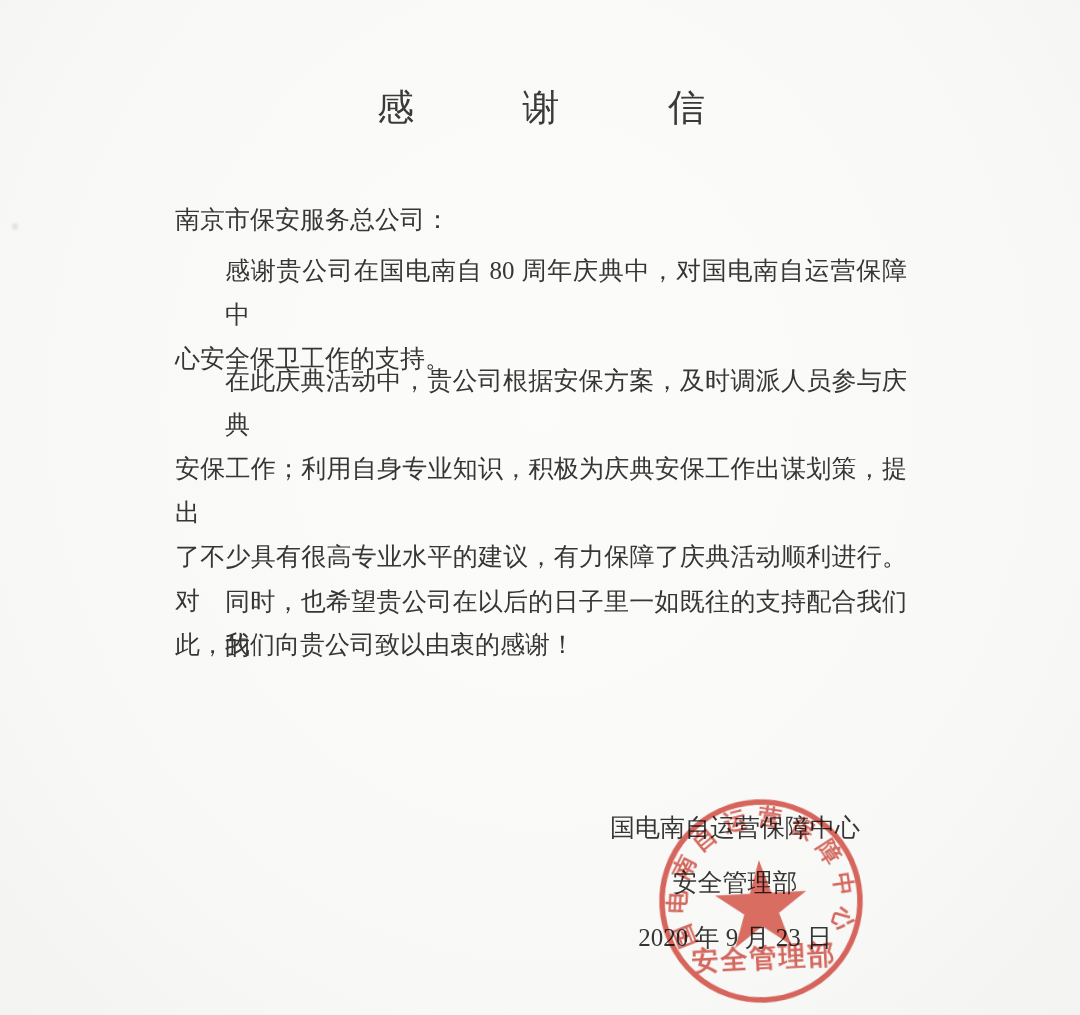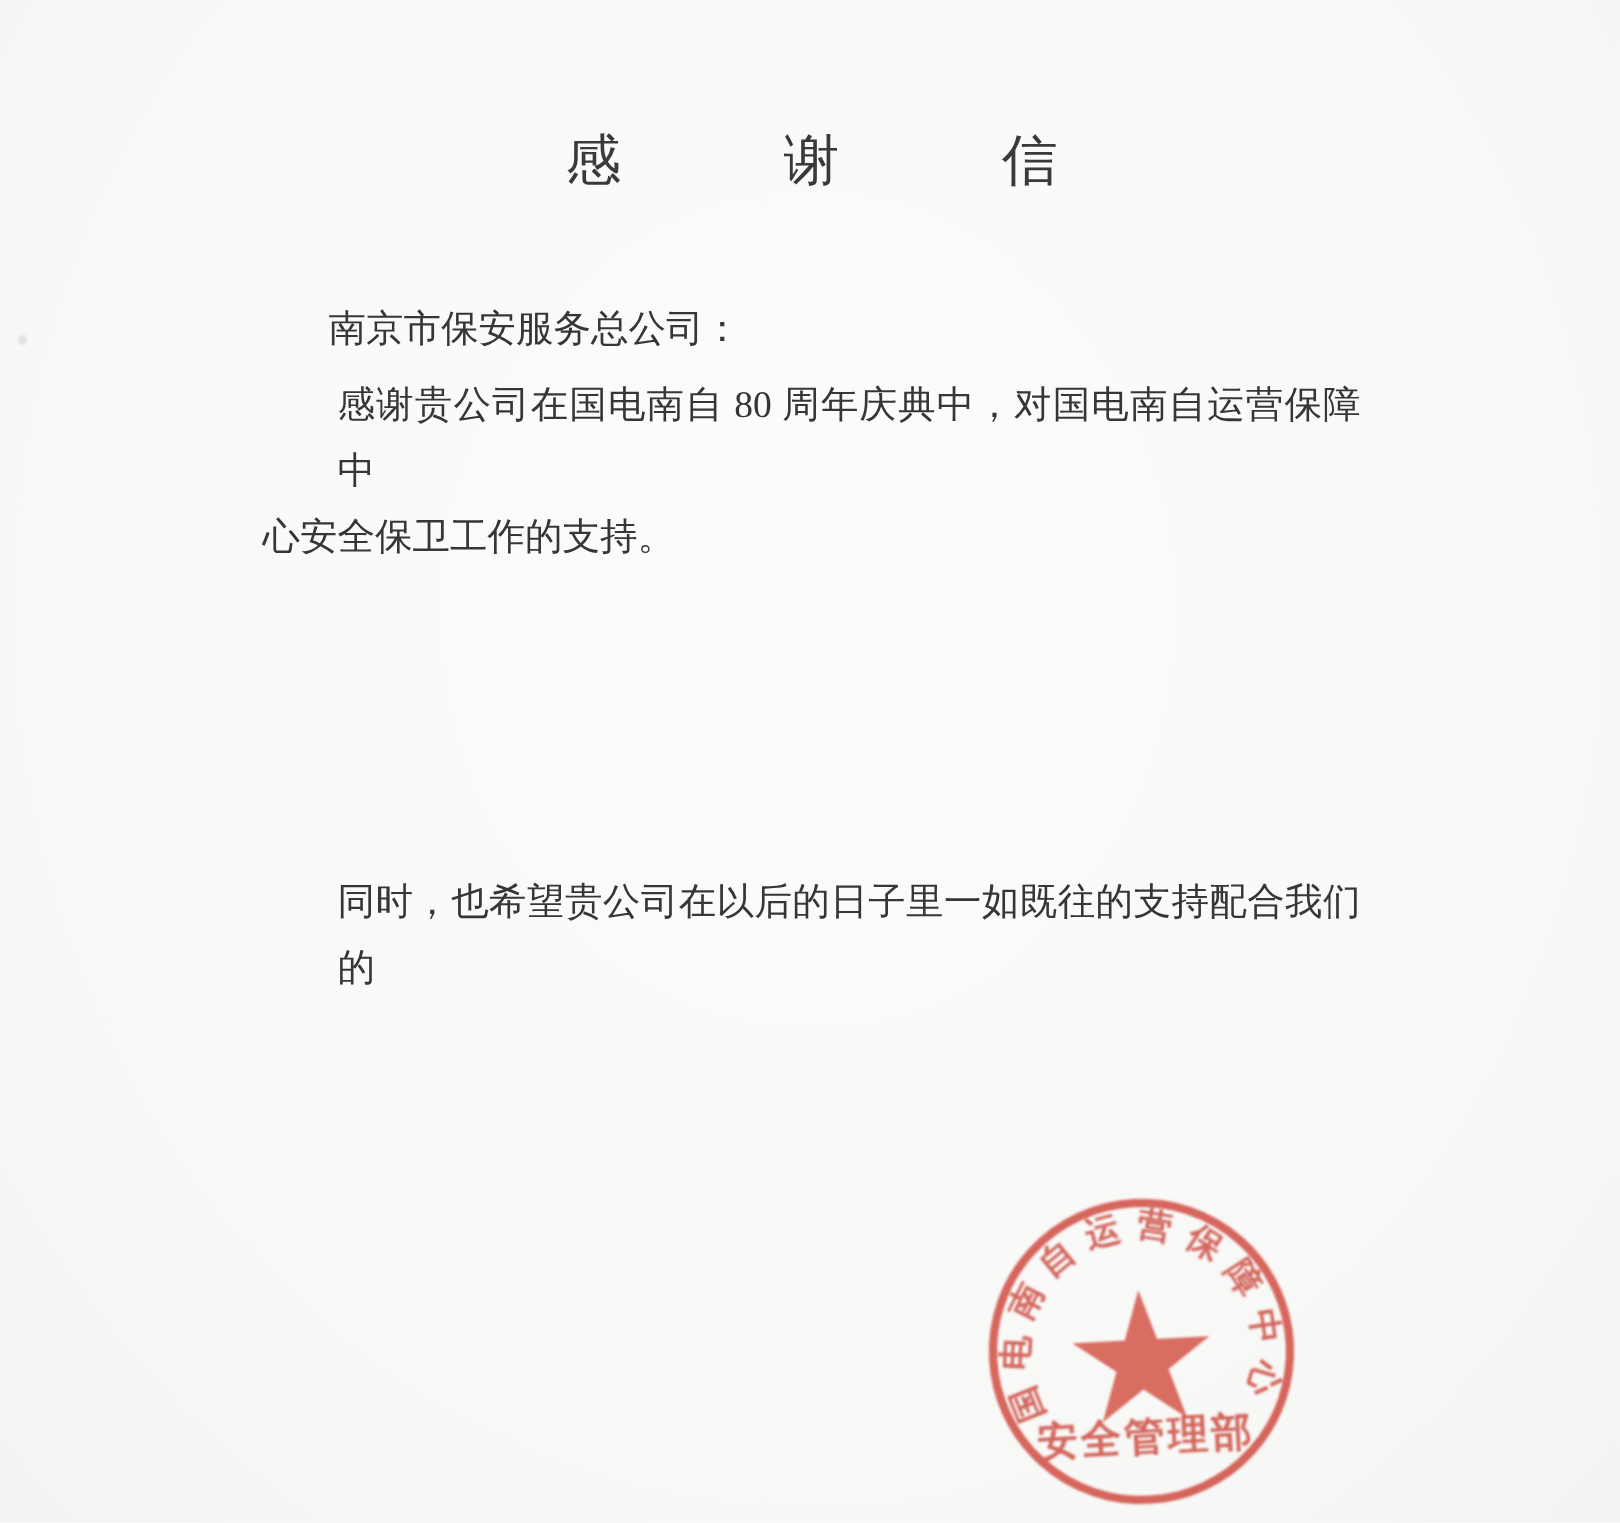--- a/index.html
+++ b/index.html
@@ -47,21 +47,20 @@
     color: #3a3a3a;
     white-space: pre;
   }
   .salutation {
     position: absolute;
     left: 175px;
     top: 193px;
     font-size: 25px;
     line-height: 54px;
     color: #363636;
-    margin-left: 44px;
   }
   .body-block {
     position: absolute;
     left: 175px;
     width: 732px;
     font-size: 25px;
     line-height: 44px;
     color: #363636;
   }
   #para-1 { top: 249px; }
@@ -126,25 +125,36 @@
 
   <h1 class="title">感  谢  信</h1>
 
   <div class="salutation">南京市保安服务总公司：</div>
 
   <div class="body-block" id="para-1">
     <div class="line indent full">感谢贵公司在国电南自 80 周年庆典中，对国电南自运营保障中</div>
     <div class="line">心安全保卫工作的支持。</div>
   </div>
 
+  <div class="body-block" id="para-2">
+    <div class="line indent full">在此庆典活动中，贵公司根据安保方案，及时调派人员参与庆典</div>
+    <div class="line full">安保工作；利用自身专业知识，积极为庆典安保工作出谋划策，提出</div>
+    <div class="line full">了不少具有很高专业水平的建议，有力保障了庆典活动顺利进行。对</div>
+    <div class="line">此，我们向贵公司致以由衷的感谢！</div>
+  </div>
 
   <div class="body-block" id="para-3">
     <div class="line indent full">同时，也希望贵公司在以后的日子里一如既往的支持配合我们的</div>
   </div>
 
+  <div class="signature">
+    <div>国电南自运营保障中心</div>
+    <div>安全管理部</div>
+    <div>2020 年 9 月 23 日</div>
+  </div>
 
   <svg class="stamp" viewBox="0 0 212 212" xmlns="http://www.w3.org/2000/svg">
     <defs>
       <filter id="inkblur" x="-15%" y="-15%" width="130%" height="130%">
         <feGaussianBlur stdDeviation="0.55"></feGaussianBlur>
       </filter>
       <path id="arcPath" d="M 52.3 159.7 A 76 76 0 1 1 159.7 159.7" fill="none"></path>
     </defs>
     <g filter="url(#inkblur)">
       <circle class="stamp-ring" cx="106" cy="106" r="99"></circle>

